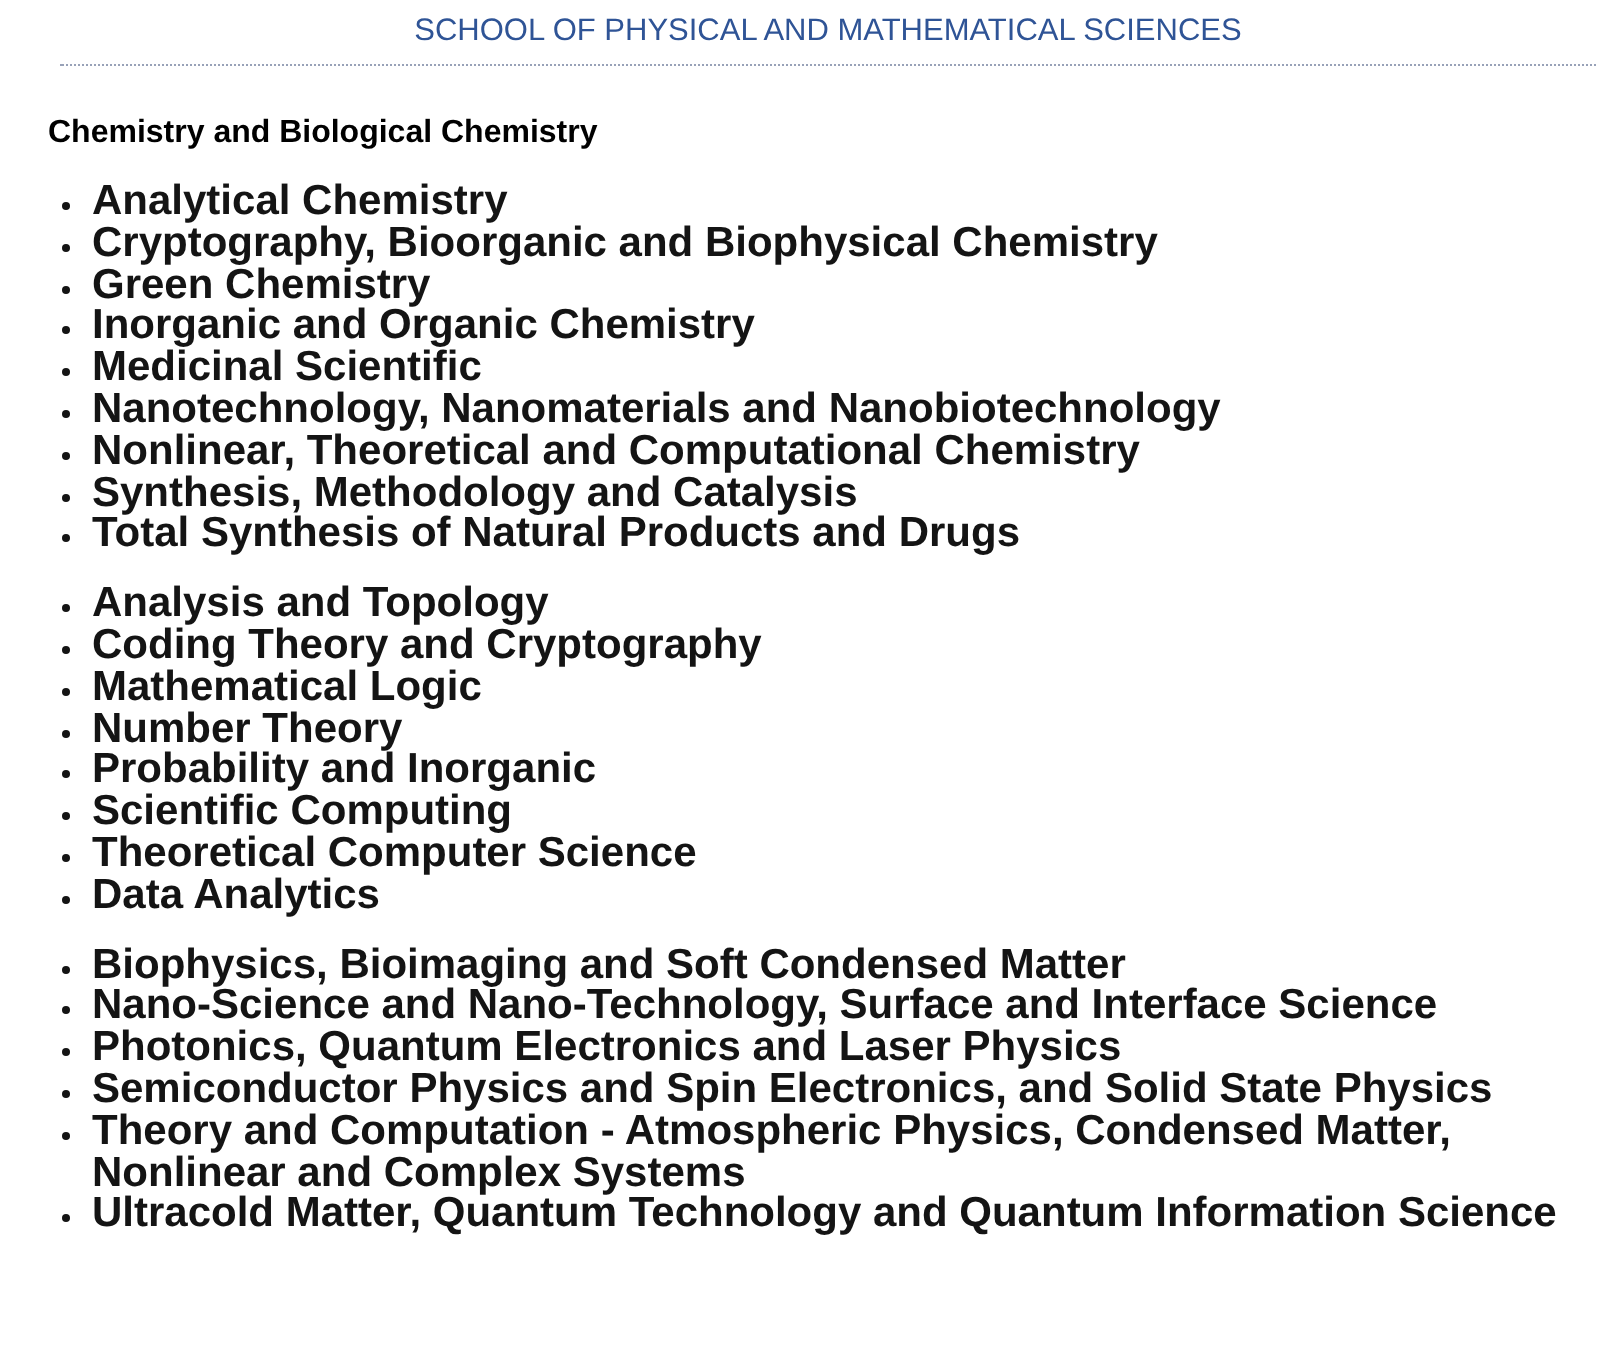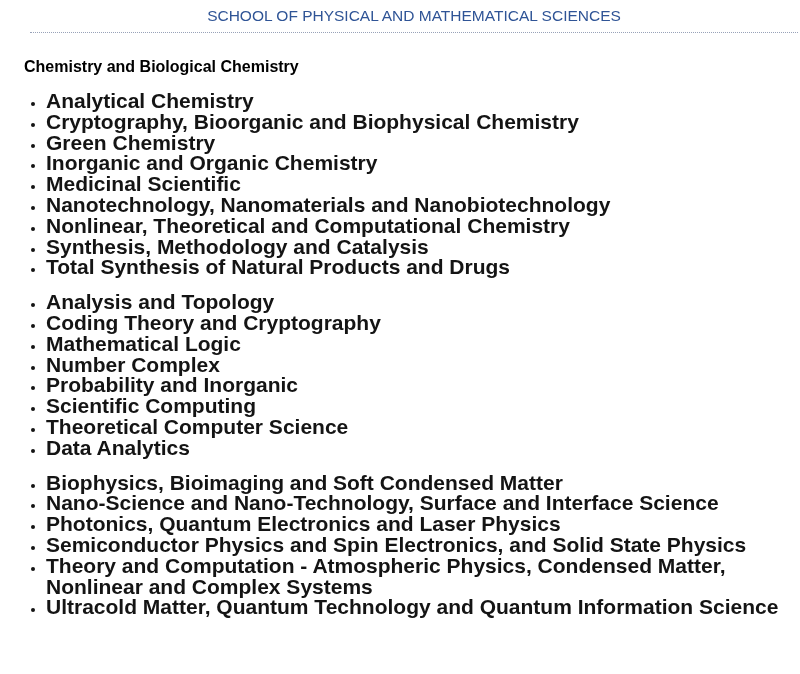--- a/index.html
+++ b/index.html
@@ -71,21 +71,21 @@
         <li>Medicinal Scientific</li>
         <li>Nanotechnology, Nanomaterials and Nanobiotechnology</li>
         <li>Nonlinear, Theoretical and Computational Chemistry</li>
         <li>Synthesis, Methodology and Catalysis</li>
         <li>Total Synthesis of Natural Products and Drugs</li>
       </ul>
       <ul>
         <li>Analysis and Topology</li>
         <li>Coding Theory and Cryptography</li>
         <li>Mathematical Logic</li>
-        <li>Number Complex</li>
+        <li>Number Theory</li>
         <li>Probability and Inorganic</li>
         <li>Scientific Computing</li>
         <li>Theoretical Computer Science</li>
         <li>Data Analytics</li>
       </ul>
       <ul>
         <li>Biophysics, Bioimaging and Soft Condensed Matter</li>
         <li>Nano-Science and Nano-Technology, Surface and Interface Science</li>
         <li>Photonics, Quantum Electronics and Laser Physics</li>
         <li>Semiconductor Physics and Spin Electronics, and Solid State Physics</li>

